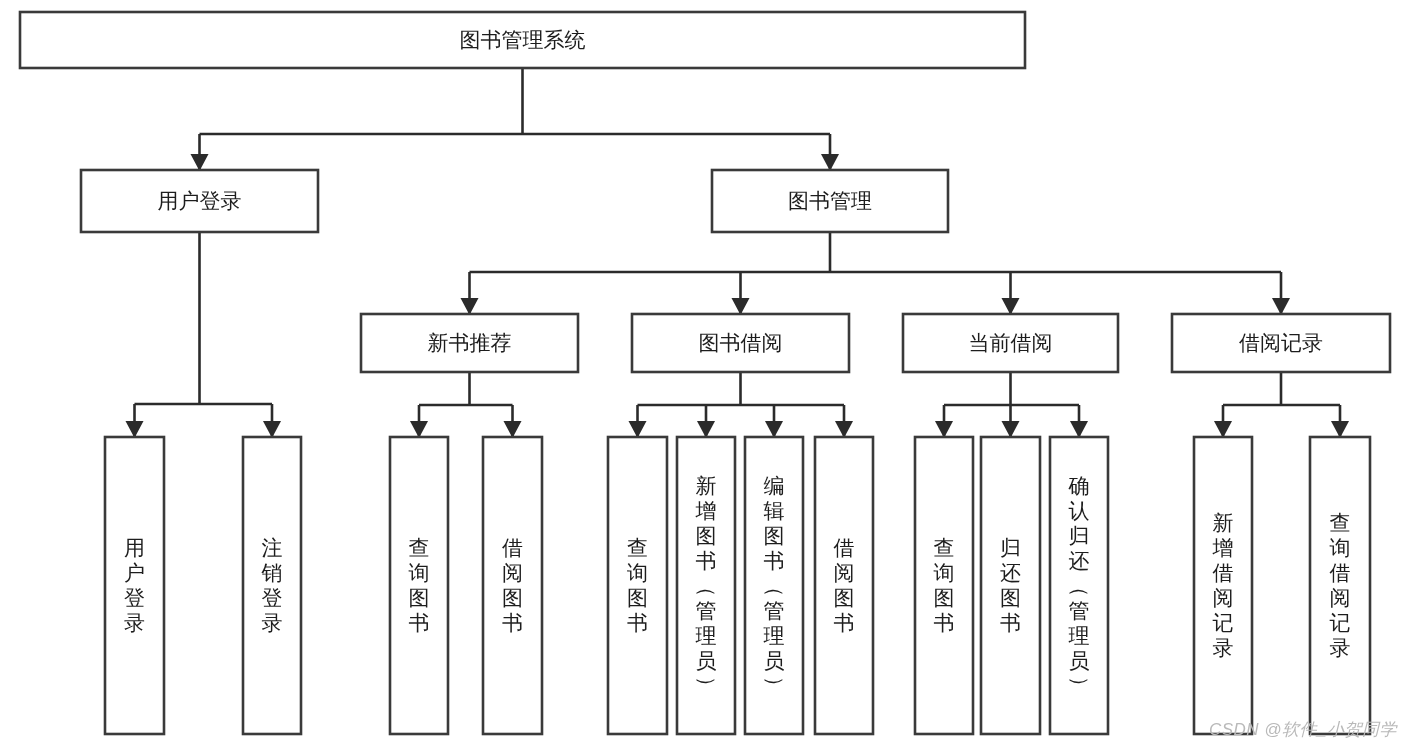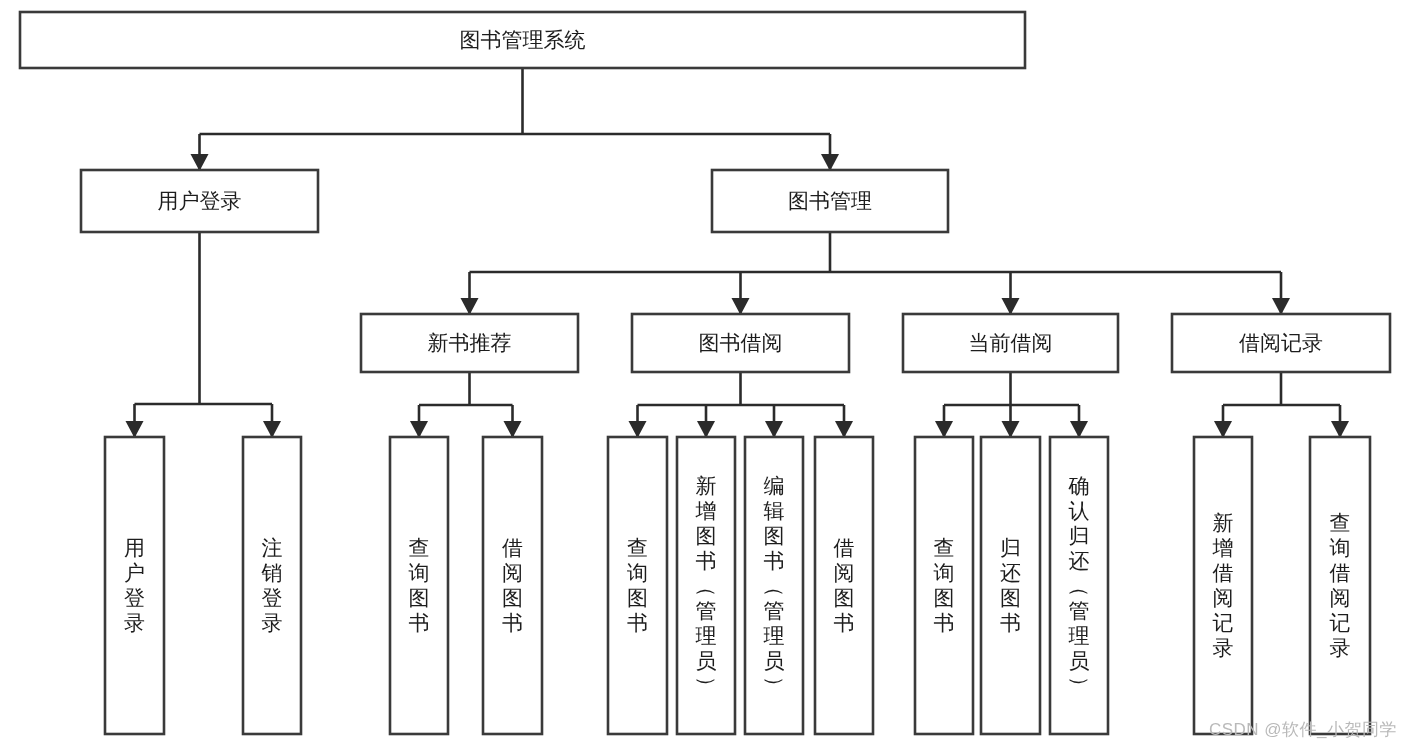--- a/index.html
+++ b/index.html
@@ -57,20 +57,21 @@
   .watermark {
     position: absolute;
     right: 8px;
     bottom: 6px;
     font-family: "Liberation Sans", "DejaVu Sans", sans-serif;
     font-size: 17px;
     color: #b9b9b9;
     white-space: nowrap;
     letter-spacing: 0.5px;
     pointer-events: none;
+    font-style: italic;
   }
 </style>
 </head>
 <body>
 
 <div id="diagram-root">
   <svg class="flow" viewBox="0 0 1405 747" xmlns="http://www.w3.org/2000/svg">
     <g id="connectors">
         <line x1="522.5" y1="68" x2="522.5" y2="134" class="conn"></line>
         <line x1="199.5" y1="134" x2="830" y2="134" class="conn"></line>

